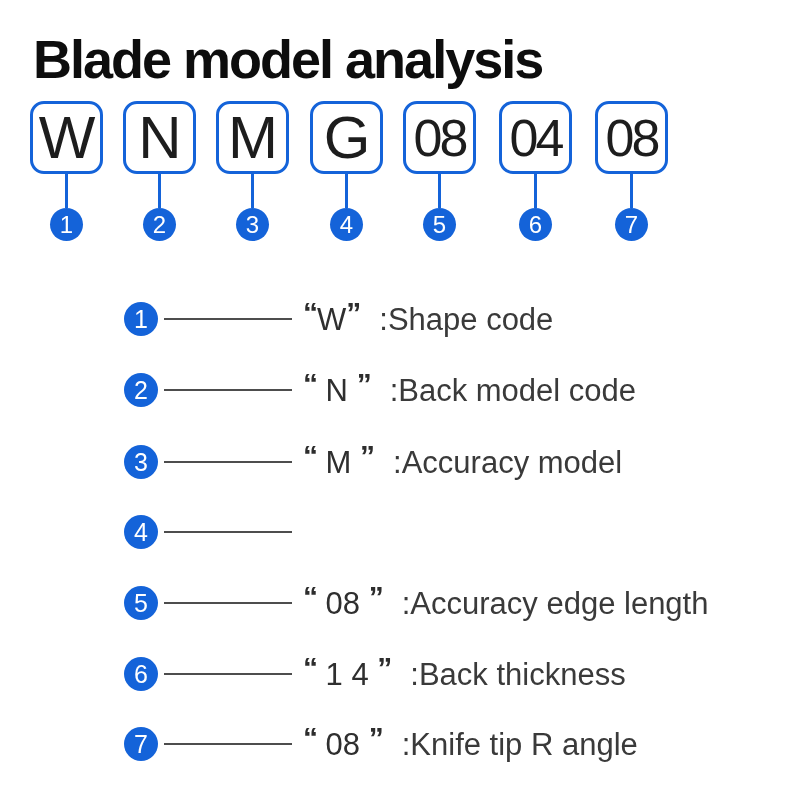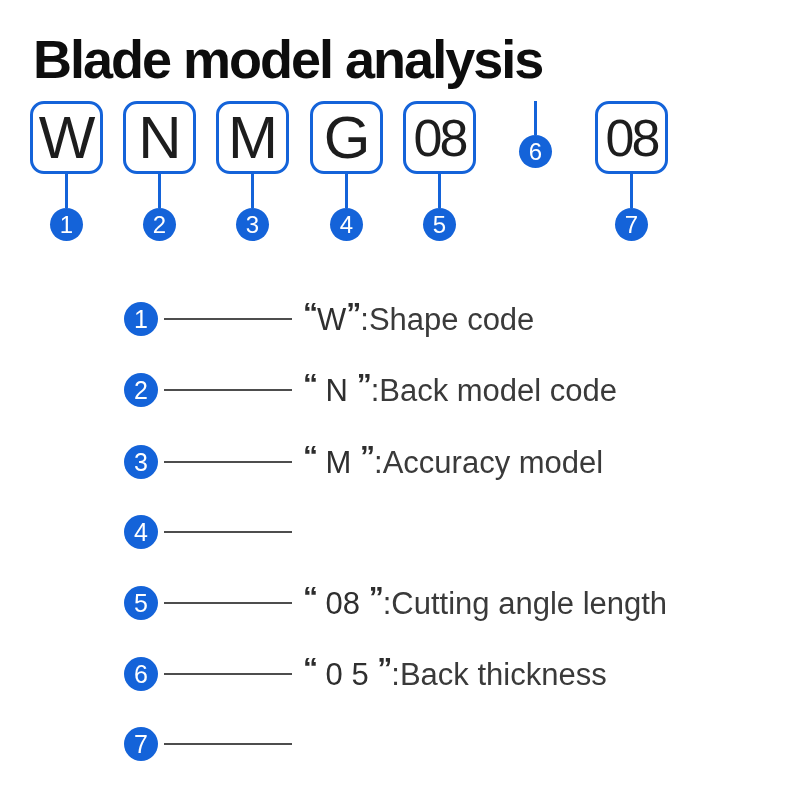--- a/index.html
+++ b/index.html
@@ -31,21 +31,21 @@
     color:#fff; display:flex; align-items:center; justify-content:center;
     font-size:24px; line-height:1;
   }
   
   .lrow { position:absolute; left:124px; height:34px; display:flex; align-items:center; }
   .lrow .badge { width:34px; height:34px; font-size:25px; flex:0 0 auto; }
   .hline { width:128px; height:2px; background:#4d4d4d; margin-left:6px; flex:0 0 auto; }
   .ltext { margin-left:11px; font-size:31px; color:#3a3a3a; white-space:pre; line-height:1; }
   .q { font-weight:700; font-size:30px; color:#2d2d2d; position:relative; top:-7px; letter-spacing:-1px; }
   .codetxt { color:#2f2f2f; }
-  .desc { color:#3a3a3a; }
+  .desc { color:#3a3a3a;margin-left:19px; }
 </style>
 </head>
 <body>
 
 <div class="stage" style="--blue: #1463d9;">
 
   <h1 class="title">Blade model analysis</h1>
 
   <div>
     <div class="unit" style="left:30px">
@@ -87,20 +87,23 @@
     <div class="unit" style="left:403px">
       <div class="code-box">
           <span class="box-val">08</span>
         </div>
       <div class="connector"></div>
       <div class="badge">
           <span>5</span>
         </div>
     </div>
     <div class="unit" style="left:499px">
+      <div class="code-box">
+          <span class="box-val">04</span>
+        </div>
       <div class="connector"></div>
       <div class="badge">
           <span>6</span>
         </div>
     </div>
     <div class="unit" style="left:595px">
       <div class="code-box">
           <span class="box-val">08</span>
         </div>
       <div class="connector"></div>
@@ -139,31 +142,32 @@
         <span>4</span>
       </div>
     <div class="hline"></div>
   </div>
 
   <div class="lrow" style="top:586px">
     <div class="badge">
         <span>5</span>
       </div>
     <div class="hline"></div>
-    <div class="ltext"><span class="q">“</span><span class="codetxt"> 08 </span><span class="q">”</span><span class="desc">:Cutting angle length</span></div>
+    <div class="ltext"><span class="q">“</span><span class="codetxt"> 08 </span><span class="q">”</span><span class="desc">:Accuracy edge length</span></div>
   </div>
 
   <div class="lrow" style="top:657px">
     <div class="badge">
         <span>6</span>
       </div>
     <div class="hline"></div>
-    <div class="ltext"><span class="q">“</span><span class="codetxt"> 0 5 </span><span class="q">”</span><span class="desc">:Back thickness</span></div>
+    <div class="ltext"><span class="q">“</span><span class="codetxt"> 1 4 </span><span class="q">”</span><span class="desc">:Back thickness</span></div>
   </div>
 
   <div class="lrow" style="top:727px">
     <div class="badge">
         <span>7</span>
       </div>
     <div class="hline"></div>
+    <div class="ltext"><span class="q">“</span><span class="codetxt"> 08 </span><span class="q">”</span><span class="desc">:Knife tip R angle</span></div>
   </div>
 
 </div>
 
 </body></html>

